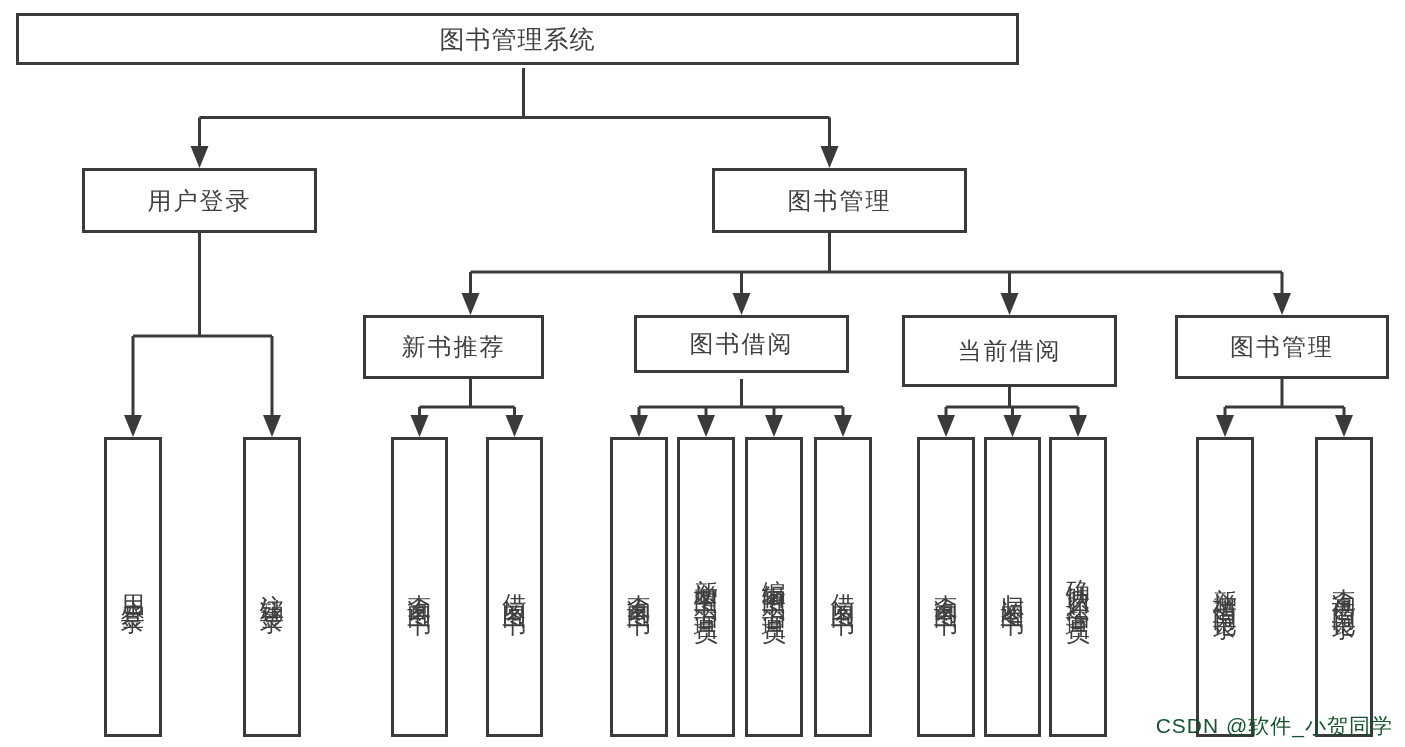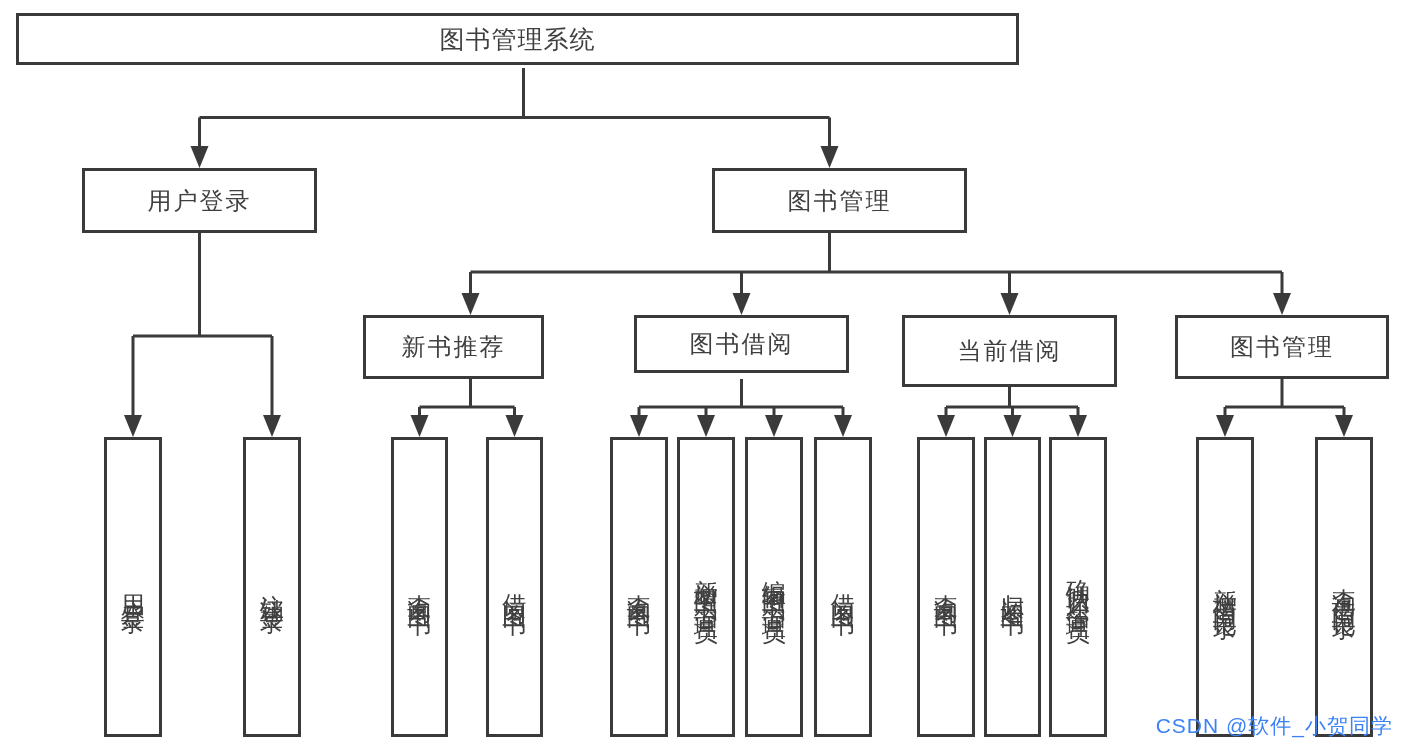--- a/index.html
+++ b/index.html
@@ -15,21 +15,21 @@
     color:#3f3f3f;
   }
   .hbox span { font-size:24px; letter-spacing:2px; white-space:nowrap; }
   .rootbox span { font-size:25px; letter-spacing:1px; }
   .vbox span {
     writing-mode:vertical-lr; text-orientation:mixed;
     font-size:24px; letter-spacing:6px; line-height:1.15; white-space:nowrap;
   }
   .watermark {
     position:absolute; right:12px; top:712px;
-    font-size:21px; color:#3b82f6; letter-spacing:1px; white-space:nowrap;
+    font-size:21px; color:#14532d; letter-spacing:1px; white-space:nowrap;
   }
 </style>
 </head>
 <body>
 
 <div class="stage">
 
   <svg class="connector-layer" width="1405" height="747">
     <g stroke="#3a3a3a" stroke-width="3" fill="none">
       <path d="M523.5 68 V117.5 M199.5 117.5 H829.5 M199.5 117.5 V147 M829.5 117.5 V147"></path>

